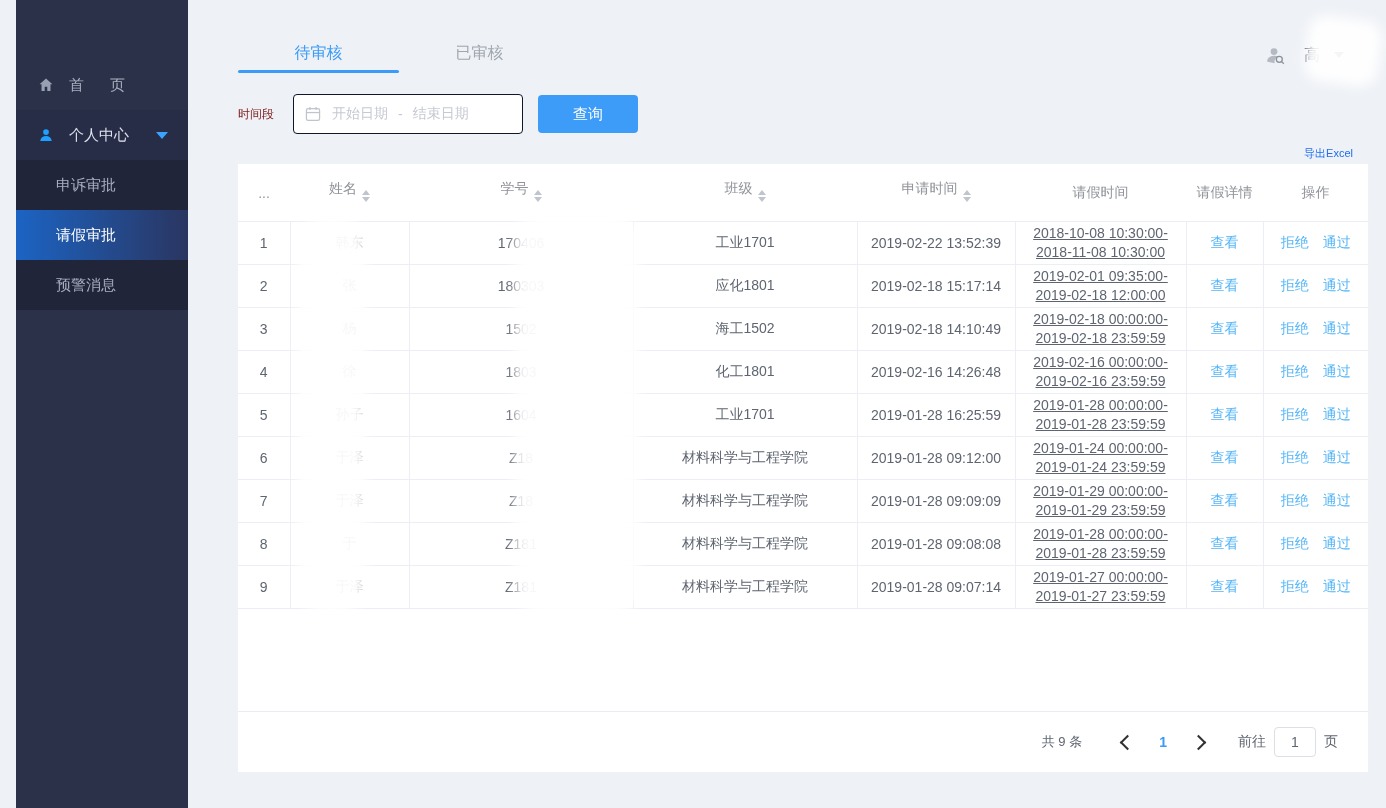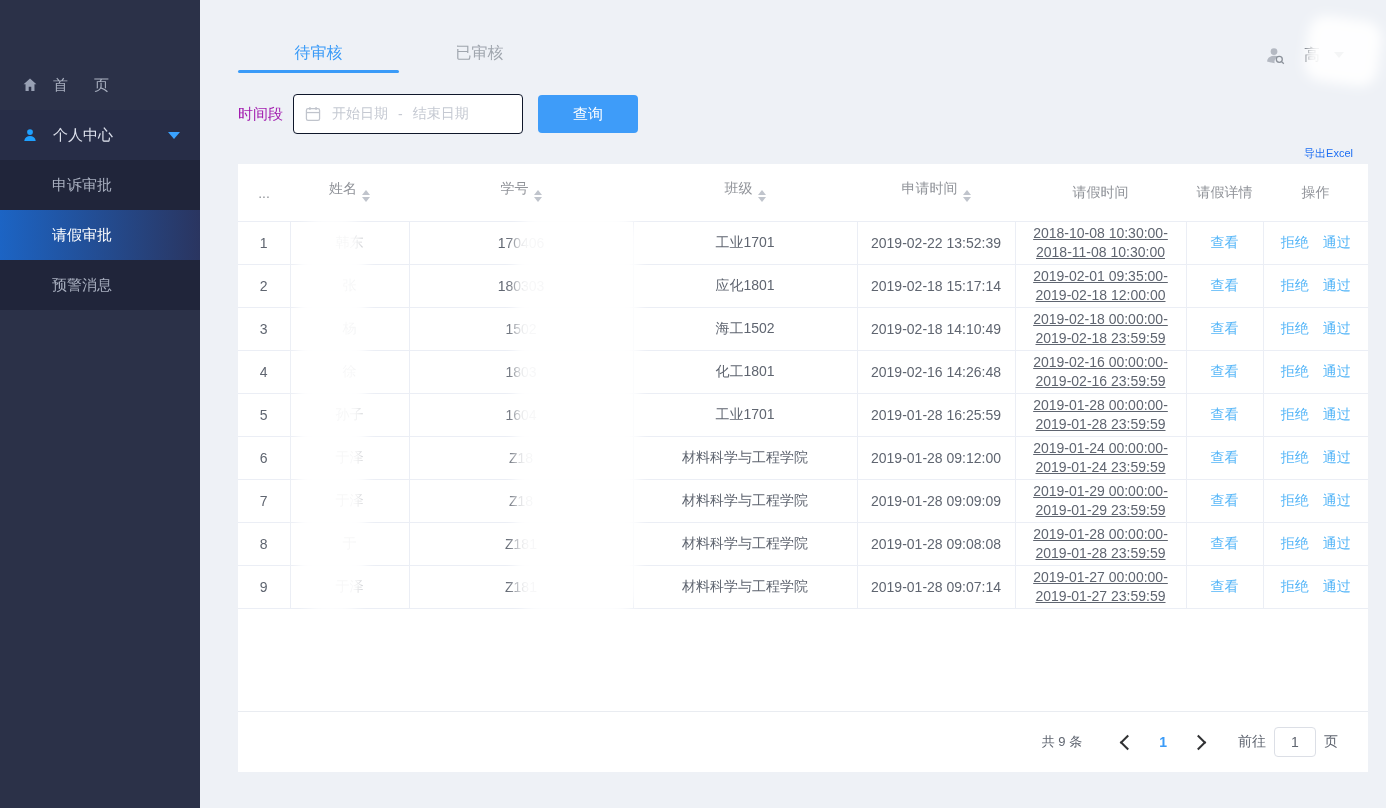--- a/index.html
+++ b/index.html
@@ -1,46 +1,46 @@
 <!DOCTYPE html>
 <html><head>
 <meta charset="utf-8">
 <style>
   html,body{margin:0;padding:0;}
   body{font-family:"Liberation Sans","DejaVu Sans",sans-serif;}
   .app{position:relative;width:1386px;height:808px;background:#eef1f6;overflow:hidden;}
 
   
-  .sidebar{position:absolute;left:0;top:0;width:200px;height:808px;background:#2b3148;}
+  .sidebar{position:absolute;left:16px;top:0;width:172px;height:808px;background:#2b3148;}
   .nav-top{padding-top:60px;}
   .nav-item{height:50px;display:flex;align-items:center;padding-left:22px;color:#a9b0c0;font-size:15px;cursor:pointer;}
   .nav-item .nav-ico{width:16px;height:16px;margin-right:15px;flex:0 0 16px;}
   .wide-label{letter-spacing:26px;}
   .caret-right{margin-left:auto;margin-right:22px;width:0;height:0;border:5px solid transparent;border-left:6px solid #8f97aa;}
   .caret-down-blue{margin-left:auto;margin-right:20px;width:0;height:0;border:6px solid transparent;border-top:7px solid #3aa2ff;margin-top:6px;}
   .menu-group{background:#272d47;}
   .submenu{background:#20253a;}
-  .sub-item{height:50px;display:flex;align-items:center;padding-left:52px;color:#a9b0c0;font-size:15px;cursor:pointer;}
+  .sub-item{height:50px;display:flex;align-items:center;padding-left:40px;color:#a9b0c0;font-size:15px;cursor:pointer;}
   .sub-item.active{background:linear-gradient(90deg,#1c64c4 0%,#2a3560 100%);color:#ffffff;}
 
   
   .topbar-user{position:absolute;left:1264px;top:44px;display:flex;align-items:center;}
   .user-search{width:22px;height:22px;}
   .username{margin-left:18px;font-size:16px;color:#2b3442;}
   .caret-down-dark{margin-left:14px;width:0;height:0;border:5px solid transparent;border-top:6px solid #2b3a52;margin-top:5px;}
 
   
   .tabs{position:absolute;left:238px;top:40px;display:flex;}
   .tab{width:161px;height:33px;text-align:center;font-size:16px;line-height:26px;color:#a0a6ae;cursor:pointer;position:relative;}
   .tab.active{color:#3a9bf8;}
   .tab.active::after{content:"";position:absolute;left:0;right:0;bottom:0;height:3px;background:#3a9bf8;border-radius:2px;}
 
   
   .filter-row{position:absolute;left:238px;top:94px;display:flex;align-items:center;}
-  .filter-label{font-size:15px;color:#a21caf;width:48px;}
+  .filter-label{font-size:12px;color:#7f1d1d;width:48px;}
   .date-range{margin-left:7px;width:230px;height:40px;background:#ffffff;border:1px solid #0f172a;border-radius:4px;display:flex;align-items:center;padding:0 10px;box-sizing:border-box;cursor:text;}
   .date-range .cal{width:18px;height:18px;margin-right:10px;flex:0 0 18px;}
   .placeholder{font-size:14px;color:#c5c9d2;}
   .date-sep{margin:0 10px;color:#c5c9d2;font-size:14px;}
   .search-btn{margin-left:15px;width:100px;height:38px;background:#3e9cf9;color:#ffffff;font-size:15px;border:none;border-radius:4px;cursor:pointer;font-family:inherit;}
 
   
   .export-link{position:absolute;right:33px;top:146px;font-size:11px;color:#1d6ef2;cursor:pointer;}
 
   

